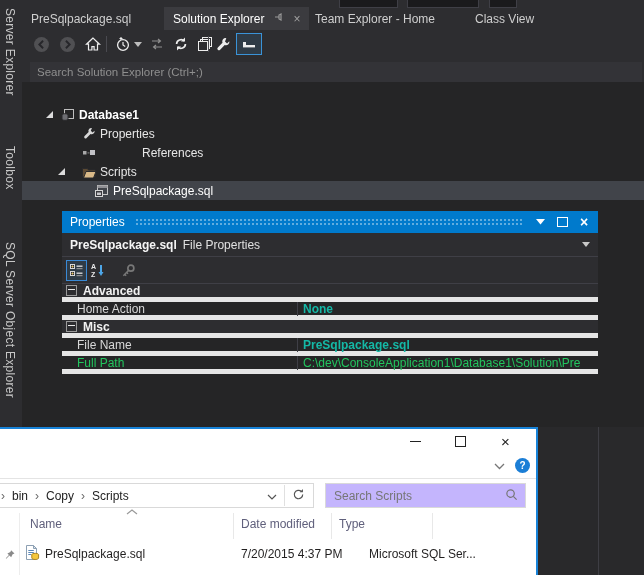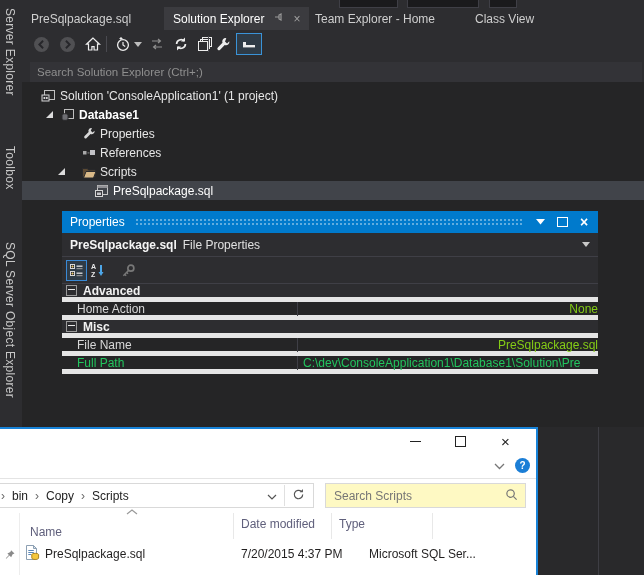--- a/index.html
+++ b/index.html
@@ -50,21 +50,21 @@
   .pw-combo .otype{color:#e0e0e0;padding-left:6px;white-space:nowrap;flex:1;}
   .caret-down{width:0;height:0;border-left:4px solid transparent;border-right:4px solid transparent;border-top:5px solid #c8c8c8;}
   .pw-tools{height:26px;display:flex;align-items:center;padding-left:4px;background:#2d2d30;}
   .ptbtn{width:21px;height:21px;display:flex;align-items:center;justify-content:center;box-sizing:border-box;}
   .ptbtn.sel{border:1px solid #3a8ad6;background:#2f3b46;}
   .pgrid{position:absolute;left:0;top:72px;right:0;bottom:0;background:#252526;border-top:1px solid #3f3f46;}
   .prow{height:18px;display:flex;align-items:center;border-bottom:5px solid #e5e5e5;box-sizing:border-box;}
   .prow.cat{background:#2d2d30;font-weight:bold;color:#f1f1f1;}
   .prow .pname{width:235px;padding-left:15px;box-sizing:border-box;color:#d8d8d8;white-space:nowrap;overflow:hidden;}
   .prow .pval{flex:1;border-left:1px solid #3f3f46;padding-left:5px;white-space:nowrap;overflow:hidden;}
-  .prow .pval.b{font-weight:normal;color:#84cc16;text-align:right;}
+  .prow .pval.b{font-weight:bold;color:#14b8a6;}
   .prow.dim .pname,.prow.dim .pval{color:#22c55e;}
   .prow.alt{background:#2a2a2d;}
   .cbox{width:9px;height:9px;border:1px solid #9a9a9a;position:relative;margin:0 6px 0 4px;flex:none;}
   .cbox::after{content:"";position:absolute;left:1px;right:1px;top:3px;height:1px;background:#e8e8e8;}
 
   
   .br-bg{position:absolute;left:538px;top:427px;width:106px;height:148px;background:#29292b;}
   .br-line{position:absolute;left:60px;top:0;width:1px;height:100%;background:#3e3e44;}
 
   
@@ -74,21 +74,21 @@
   .ex-cap{width:45px;height:24px;display:flex;align-items:center;justify-content:center;}
   .ex-min{width:11px;height:1px;background:#222;}
   .ex-max{width:9px;height:9px;border:1px solid #222;}
   .ex-close{font-size:15px;color:#222;line-height:1;}
   .ex-ribbon{position:absolute;left:0;top:24px;width:100%;height:25px;border-bottom:1px solid #e4e4e4;display:flex;align-items:center;justify-content:flex-end;}
   .ex-help{width:15px;height:15px;border-radius:50%;background:#1b7ed6;color:#fff;font-size:10px;font-weight:bold;
            display:flex;align-items:center;justify-content:center;margin:0 6px 0 10px;}
   .ex-addr{position:absolute;left:-6px;top:54px;width:318px;height:23px;border:1px solid #d9d9d9;display:flex;align-items:center;background:#fff;}
   .crumb-sep{color:#6a6a6a;padding:0 7px;font-size:12px;}
   .crumb{color:#222;white-space:nowrap;}
-  .ex-search{position:absolute;left:325px;top:54px;width:199px;height:23px;border:1px solid #d9d9d9;display:flex;align-items:center;background:#fef9c3;}
+  .ex-search{position:absolute;left:325px;top:54px;width:199px;height:23px;border:1px solid #d9d9d9;display:flex;align-items:center;background:#c4b5fd;}
   .ex-search input{flex:1;border:none;outline:none;padding:0 0 0 8px;font-family:"Liberation Sans",sans-serif;font-size:12px;color:#333;background:transparent;}
   .ex-search input::placeholder{color:#767676;opacity:1;}
   .hdr{position:absolute;top:88px;color:#60607c;white-space:nowrap;}
   .hline{position:absolute;top:84px;width:1px;height:26px;background:#e8e8e8;}
   .navline{position:absolute;left:19px;top:84px;width:1px;bottom:0;background:#ededed;}
   .fcell{position:absolute;top:118px;color:#211f1f;white-space:nowrap;}
 </style>
 </head>
 <body>
 
@@ -180,31 +180,20 @@
         <rect x="2" y="6" width="3" height="3" fill="#ededed"></rect>
         <rect x="2" y="9" width="12" height="2.4" fill="#ededed"></rect>
       </svg>
   </div>
 
   <div class="vs-search">
     <input type="text" placeholder="Search Solution Explorer (Ctrl+;)" style="">
   </div>
 
   <div class="tree">
-    <div class="trow" style="top:4px;">
-      <span class="ticon" style="left:18px;">
-        <svg width="15" height="14" viewBox="0 0 15 14">
-            <rect x="3.5" y="1.5" width="10" height="9" fill="none" stroke="#bfbfbf"></rect>
-            <rect x="1" y="6" width="7" height="6" fill="#2d2d30" stroke="#d5d5d5"></rect>
-            <circle cx="3.4" cy="9" r="1" fill="#e8e8e8"></circle>
-            <circle cx="5.8" cy="9" r="1" fill="#e8e8e8"></circle>
-          </svg>
-      </span>
-      <span class="tlabel" style="margin-left:38px;">Solution 'ConsoleApplication1' (1 project)</span>
-    </div>
     <div class="trow" style="top:23px;">
       <span class="twisty" style="left:24px;top:6px;"></span>
       <span class="ticon" style="left:37px;">
         <svg width="15" height="14" viewBox="0 0 15 14">
             <rect x="4.5" y="1.5" width="9" height="9" fill="none" stroke="#bfbfbf"></rect>
             <ellipse cx="5" cy="7" rx="3" ry="1.3" fill="#6d6d72" stroke="#2a2a2c"></ellipse>
             <path d="M2 7v4c0 .7 1.3 1.3 3 1.3s3-.6 3-1.3V7" fill="#6d6d72" stroke="#2a2a2c"></path>
           </svg>
       </span>
       <span class="tlabel bold" style="margin-left:57px;">Database1</span>
@@ -218,21 +207,21 @@
       <span class="tlabel" style="margin-left:78px;">Properties</span>
     </div>
     <div class="trow" style="top:61px;">
       <span class="ticon" style="left:59px;">
         <svg width="14" height="12" viewBox="0 0 14 12">
             <rect x="1" y="4" width="3.5" height="3.5" fill="#a8a8a8"></rect>
             <rect x="5.5" y="5.4" width="2" height="1" fill="#8a8a8a"></rect>
             <rect x="8" y="3" width="5" height="5" fill="#c2c2c6"></rect>
           </svg>
       </span>
-      <span class="tlabel" style="margin-left:78px;">References</span>
+      <span class="tlabel" style="margin-left:120px;">References</span>
     </div>
     <div class="trow" style="top:80px;">
       <span class="twisty" style="left:36px;top:6px;"></span>
       <span class="ticon" style="left:59px;">
         <svg width="16" height="14" viewBox="0 0 16 14">
             <path d="M1.5 3.5h5l1 1.5h7v7h-13z" fill="#5c4a33" stroke="#2a2a2c"></path>
             <path d="M2.5 13 5 6.5h10L12.5 13z" fill="#d9b987" stroke="#2a2a2c"></path>
           </svg>
       </span>
       <span class="tlabel" style="margin-left:78px;">Scripts</span>
@@ -375,21 +364,21 @@
             <path d="M9 9l3.5 3.5" stroke="#767676" stroke-width="1.3"></path>
           </svg>
       </span>
     </div>
 
     <div class="navline"></div>
 
     <svg class="abs" style="left:126px;top:80px;" width="12" height="6" viewBox="0 0 12 6">
         <path d="M1 5l5-4 5 4" stroke="#999" stroke-width="1.2" fill="none"></path>
       </svg>
-    <div class="hdr" style="left:30px;margin-top:8px;">Name</div>
+    <div class="hdr" style="left:30px;">Name</div>
     <div class="hdr" style="left:241px;">Date modified</div>
     <div class="hdr" style="left:339px;">Type</div>
     <div class="hline" style="left:233px;"></div>
     <div class="hline" style="left:331px;"></div>
     <div class="hline" style="left:432px;"></div>
 
     <svg class="abs" style="left:4px;top:120px;" width="12" height="12" viewBox="0 0 16 16">
         <path d="M9.5 1.5 14 6l-2.5 1-2 4-2.2-2.2L3 13l-.6-.6 4.2-4.3L4.5 6l4-2z" fill="#8a8a8a"></path>
       </svg>
 

